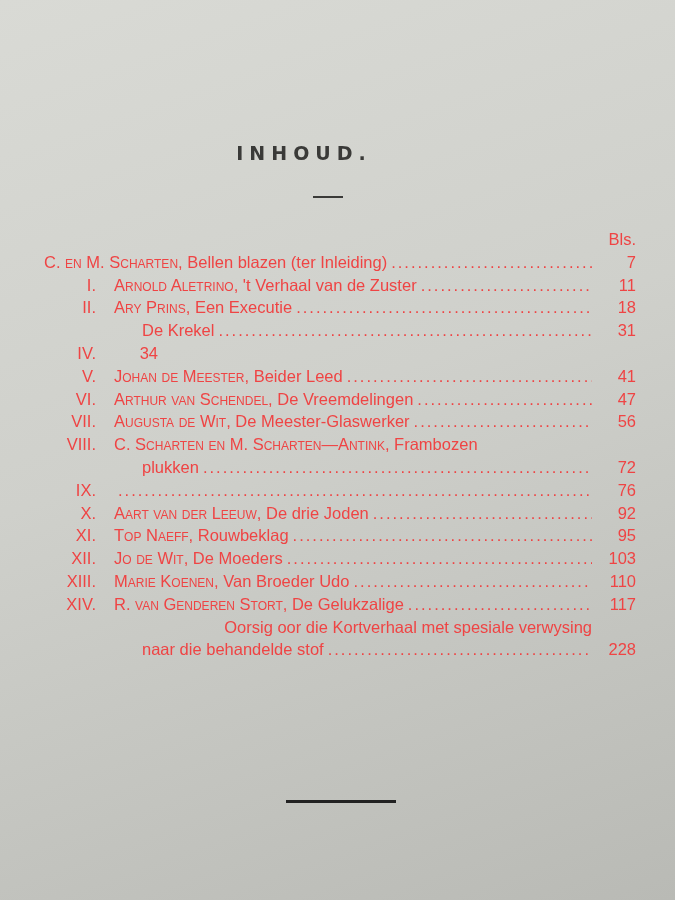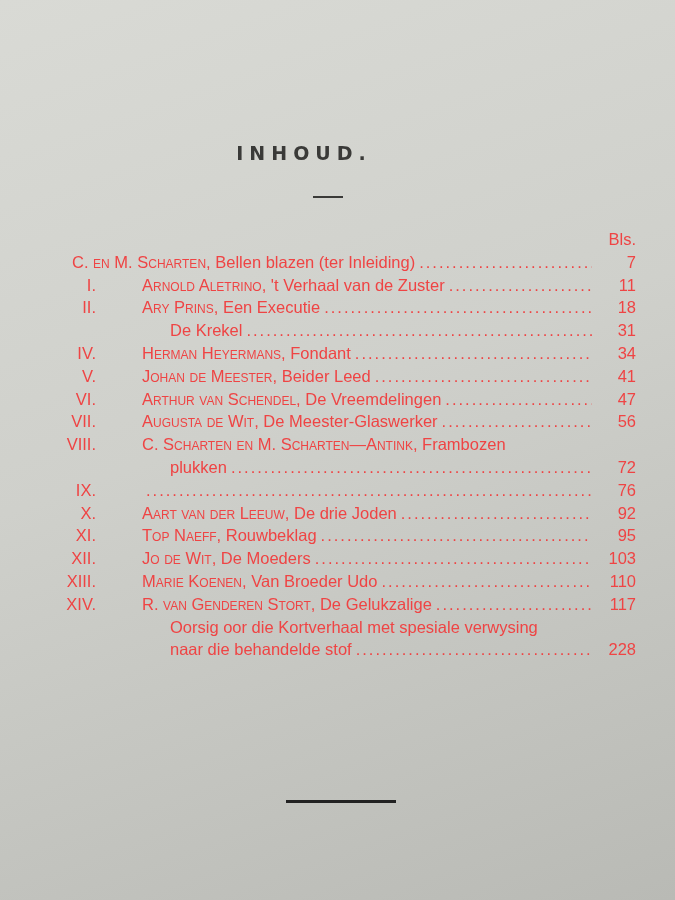--- a/index.html
+++ b/index.html
@@ -22,27 +22,27 @@
     position: absolute; top: 800px; left: 286px; width: 110px; height: 3px; background: #222;
   }
   .toc {
     position: absolute; top: 228px; left: 44px; width: 592px;
     font-family: "Liberation Sans", "DejaVu Sans", sans-serif;
     font-size: 16.5px; line-height: 22.8px; color: #ef4444;
   }
   .bls { text-align: right; }
   .row { display: flex; align-items: baseline; }
   .num { width: 52px; text-align: right; flex: none; margin-right: 18px; }
-  .text { flex: 1; display: flex; white-space: nowrap; overflow: hidden; margin-left: 28px; }
+  .text { flex: 1; display: flex; white-space: nowrap; overflow: hidden; }
   .text .t { flex: none; }
   .text .dots { flex: 1; overflow: hidden; letter-spacing: 2px; padding-left: 4px; }
   .text .dots::after { content: "......................................................................................................"; }
   .pg { width: 44px; text-align: right; flex: none; }
   .indent .text { padding-left: 28px; align-items: flex-end; }
-  .indent2 .text { padding-left: 28px; }
+  .indent2 .text { padding-left: 28px; justify-content: flex-end; }
   .intro .text { padding-left: 0; }
   .sc { font-variant: small-caps; }
 </style>
 </head>
 <body>
 
 <div class="title">INHOUD.</div>
 <div class="rule-top"></div>
 
 <div class="toc">
@@ -74,24 +74,20 @@
       <div class="row indent">
         <span class="num"></span>
         <span class="text">
           <span class="t"><span>De Krekel</span></span>
           <span class="dots"></span>
         </span>
         <span class="pg">31</span>
       </div>
       <div class="row">
         <span class="num">IV.</span>
-        <span class="text">
-          <span class="t"><span class="sc">Herman Heyermans</span><span>, Fondant</span></span>
-          <span class="dots"></span>
-        </span>
         <span class="pg">34</span>
       </div>
       <div class="row">
         <span class="num">V.</span>
         <span class="text">
           <span class="t"><span class="sc">Johan de Meester</span><span>, Beider Leed</span></span>
           <span class="dots"></span>
         </span>
         <span class="pg">41</span>
       </div>

